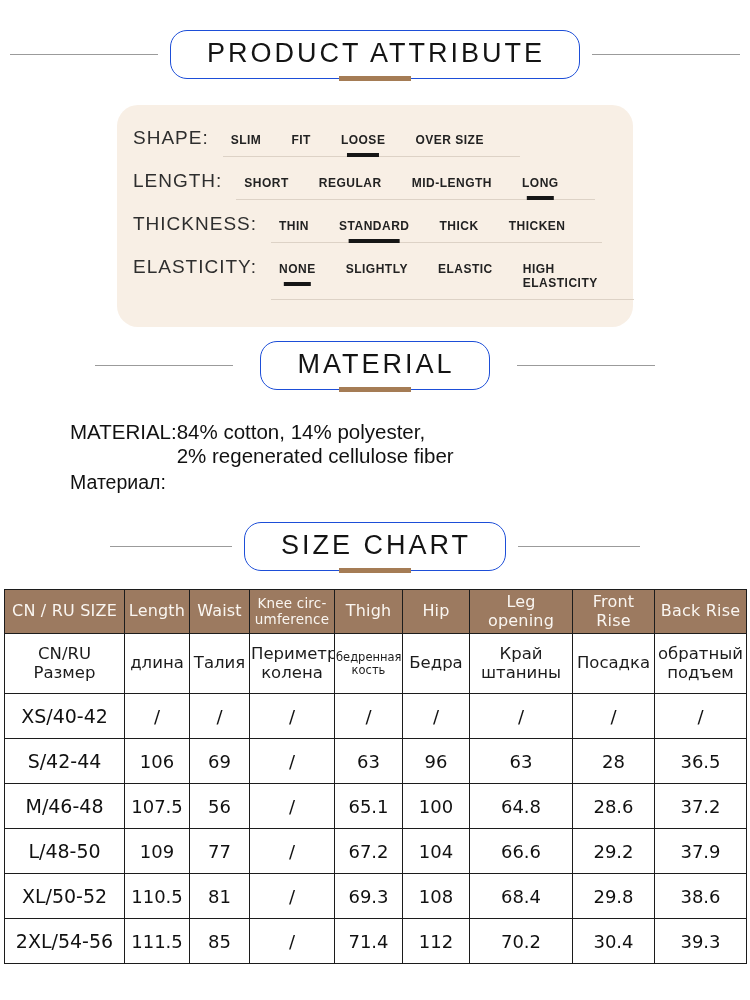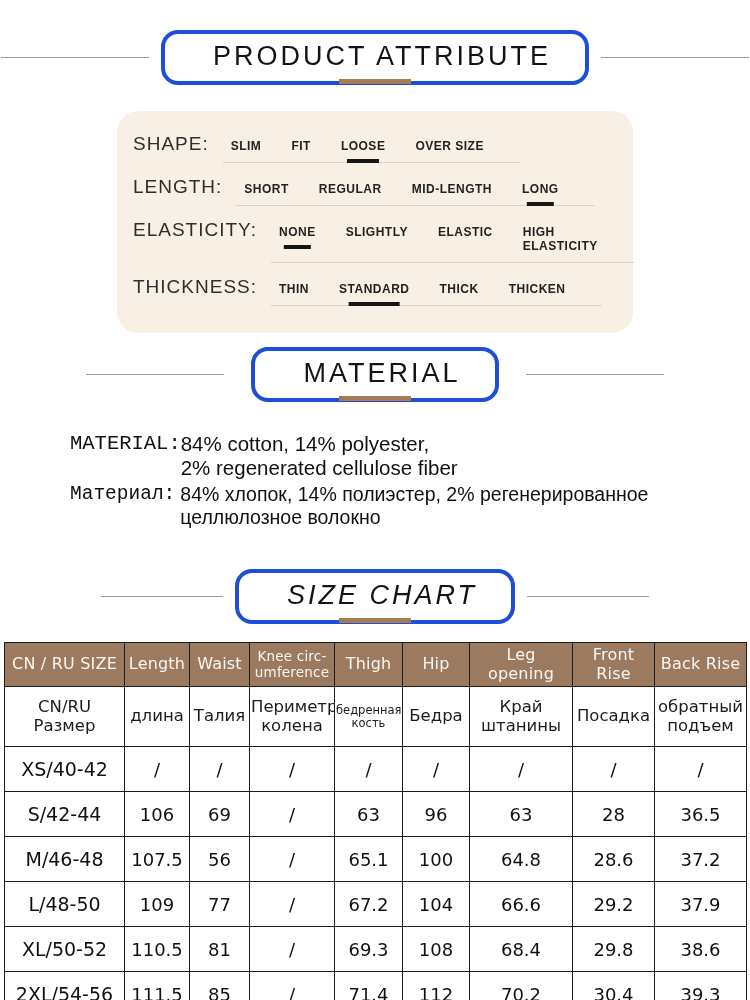--- a/index.html
+++ b/index.html
@@ -11,22 +11,22 @@
   .page { width:750px; height:1000px; padding-top:30px; }
 
   
   .sec-header { display:flex; align-items:center; justify-content:center; }
   .side-line { height:0; border-top:1px solid #9b9b9b; flex:none; }
   .side-line.w-pa { width:148px; }
   .side-line.w-mt { width:138px; }
   .side-line.w-sc { width:122px; }
   .pill {
     position:relative; margin:0 12px; background:#fff;
-    border:4px solid #1d4ed8; border-radius:17px;
-    padding:7px 34px 9px 48px; text-align:right;
+    border:1px solid #1d4ed8; border-radius:17px;
+    padding:7px 34px 9px 36px; text-align:right;
   }
   .pill .pill-title { font-size:27px; letter-spacing:3px; color:#141414; font-weight:400; }
   .pill .bar {
     position:absolute; left:50%; bottom:-3px; transform:translateX(-50%);
     width:72px; height:5px; background:#a57c55;
   }
 
   
   .attr-box {
     width:516px; margin:26px auto 0 auto; background:#f8efe5;
@@ -44,21 +44,21 @@
   .opt.selected::after {
     content:""; position:absolute; left:50%; transform:translateX(-50%);
     bottom:-10px; width:72%; height:4px; background:#161616;
   }
 
   
   .material-text { margin:30px 0 0 70px; width:630px; }
   .mline { display:flex; align-items:flex-start; margin-bottom:3px; }
   .mline.en { font-size:20.5px; }
   .mline.ru { font-size:19.5px; }
-  .mlabel { flex:none; color:#111;font-family:Liberation Mono, monospace; }
+  .mlabel { flex:none; color:#111; }
   .mvalue { white-space:pre-line; color:#111; }
   .mline.ru .mvalue { margin-left:5px; }
 
   
   .size-table-wrap { margin:18px 4px 0 4px; }
   table { border-collapse:collapse; width:742px; table-layout:fixed;
           font-family:"DejaVu Sans","Liberation Sans",sans-serif; }
   th, td { border:1.5px solid #1c1c1c; text-align:center; vertical-align:middle;
            padding:2px 1px; overflow:hidden; }
   tr.head-en th {
@@ -101,36 +101,36 @@
       <span class="attr-label">LENGTH:</span>
       <span class="attr-options">
         <span class="opt">SHORT</span>
         <span class="opt">REGULAR</span>
         <span class="opt">MID-LENGTH</span>
         <span class="opt selected">LONG</span>
       </span>
     </div>
 
     <div class="attr-row">
+      <span class="attr-label">THICKNESS:</span>
+      <span class="attr-options">
+        <span class="opt">THIN</span>
+        <span class="opt selected">STANDARD</span>
+        <span class="opt">THICK</span>
+        <span class="opt">THICKEN</span>
+      </span>
+    </div>
+
+    <div class="attr-row">
       <span class="attr-label">ELASTICITY:</span>
       <span class="attr-options">
         <span class="opt selected">NONE</span>
         <span class="opt">SLIGHTLY</span>
         <span class="opt">ELASTIC</span>
         <span class="opt">HIGH ELASTICITY</span>
-      </span>
-    </div>
-
-    <div class="attr-row">
-      <span class="attr-label">THICKNESS:</span>
-      <span class="attr-options">
-        <span class="opt">THIN</span>
-        <span class="opt selected">STANDARD</span>
-        <span class="opt">THICK</span>
-        <span class="opt">THICKEN</span>
       </span>
     </div>
   </div>
 
   <div class="sec-header" style="margin-top:14px;gap:15px;">
     <span class="side-line w-mt"></span>
     <div class="pill">
       <span class="pill-title">MATERIAL</span>
       <div class="bar"></div>
     </div>
@@ -138,26 +138,24 @@
   </div>
 
   <div class="material-text">
     <div class="mline en">
       <span class="mlabel">MATERIAL:</span>
       <span class="mvalue">84% cotton, 14% polyester,
 2% regenerated cellulose fiber</span>
     </div>
     <div class="mline ru">
       <span class="mlabel">Материал:</span>
-      <span class="mvalue">84% хлопок, 14% полиэстер, 2% регенерированное
-целлюлозное волокно</span>
-    </div>
-  </div>
-
-  <div class="sec-header" style="margin-top:40px;font-style:italic;">
+    </div>
+  </div>
+
+  <div class="sec-header" style="margin-top:28px;">
     <span class="side-line w-sc"></span>
     <div class="pill">
       <span class="pill-title">SIZE CHART</span>
       <div class="bar"></div>
     </div>
     <span class="side-line w-sc"></span>
   </div>
 
   <div class="size-table-wrap">
     <table>

